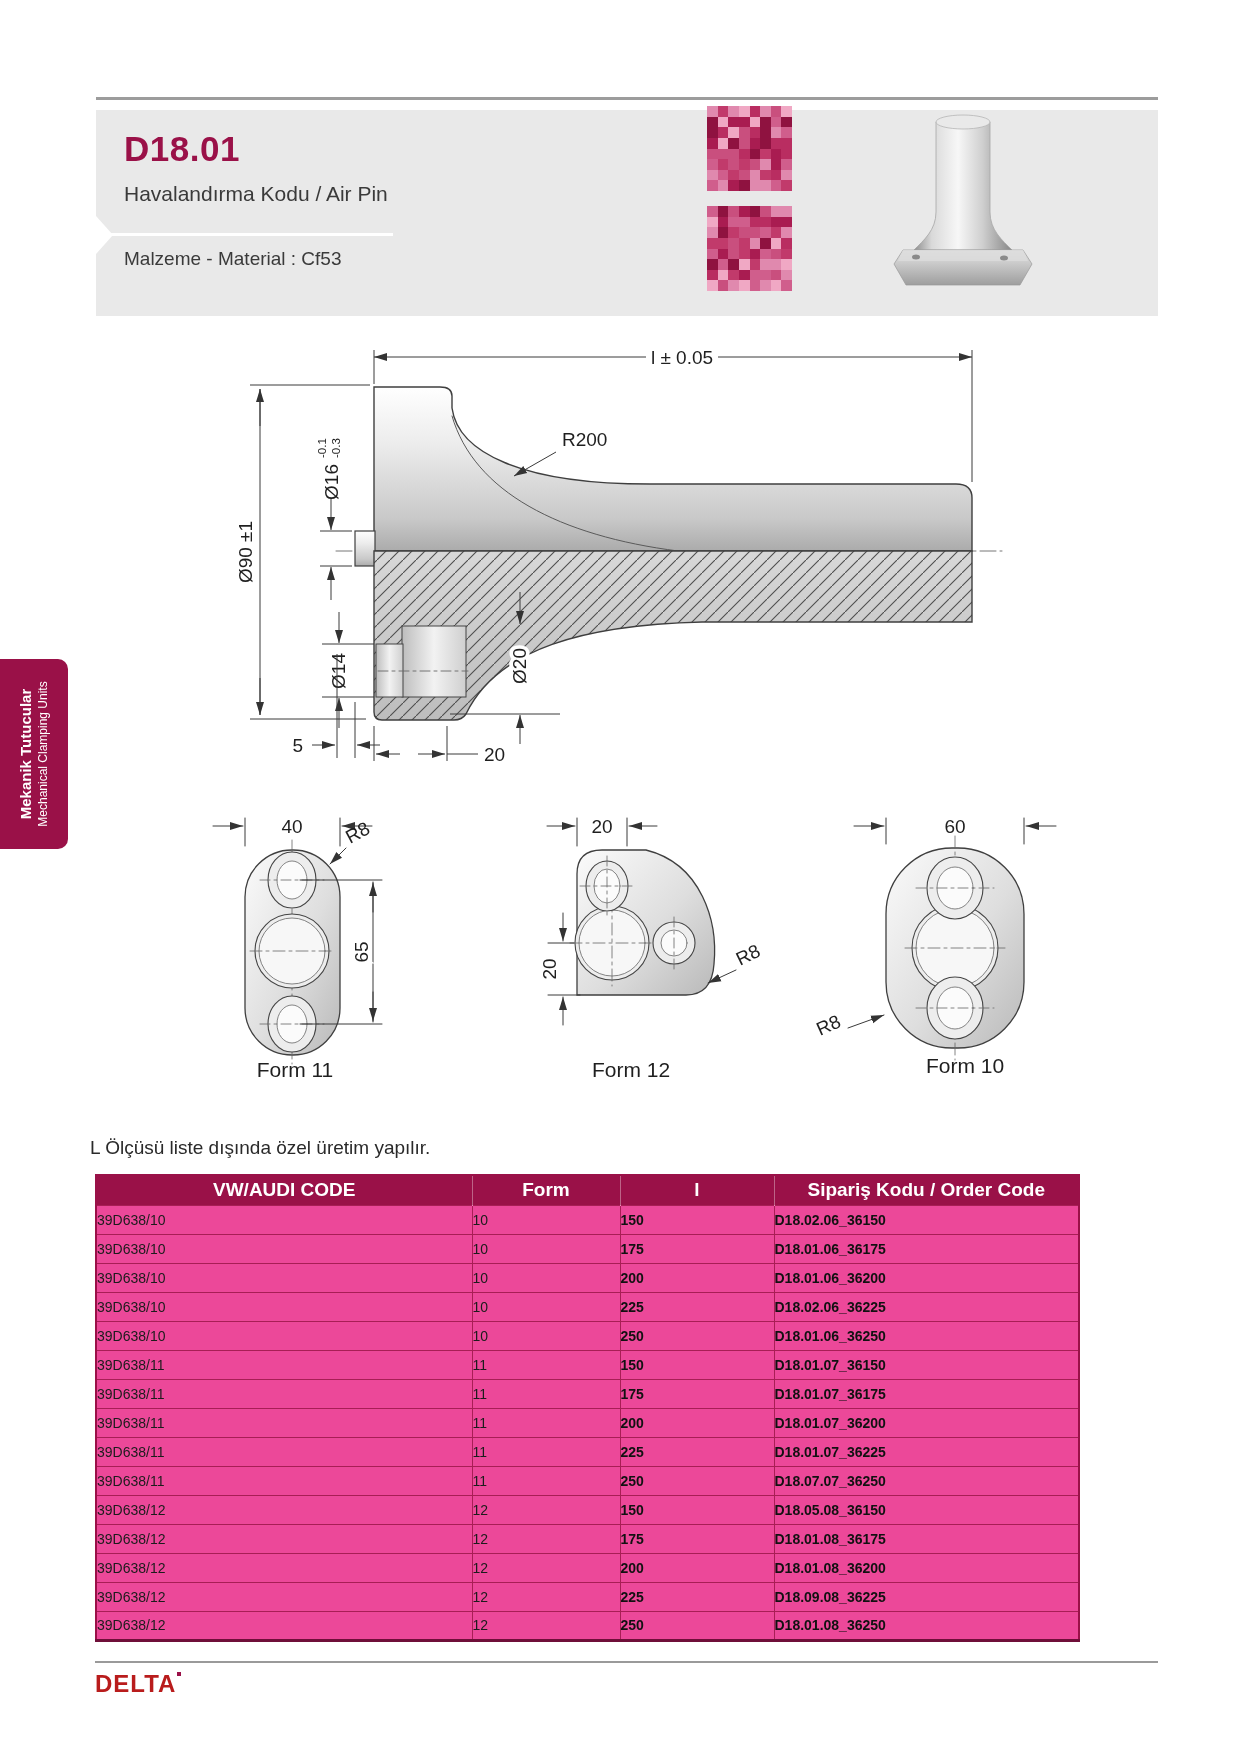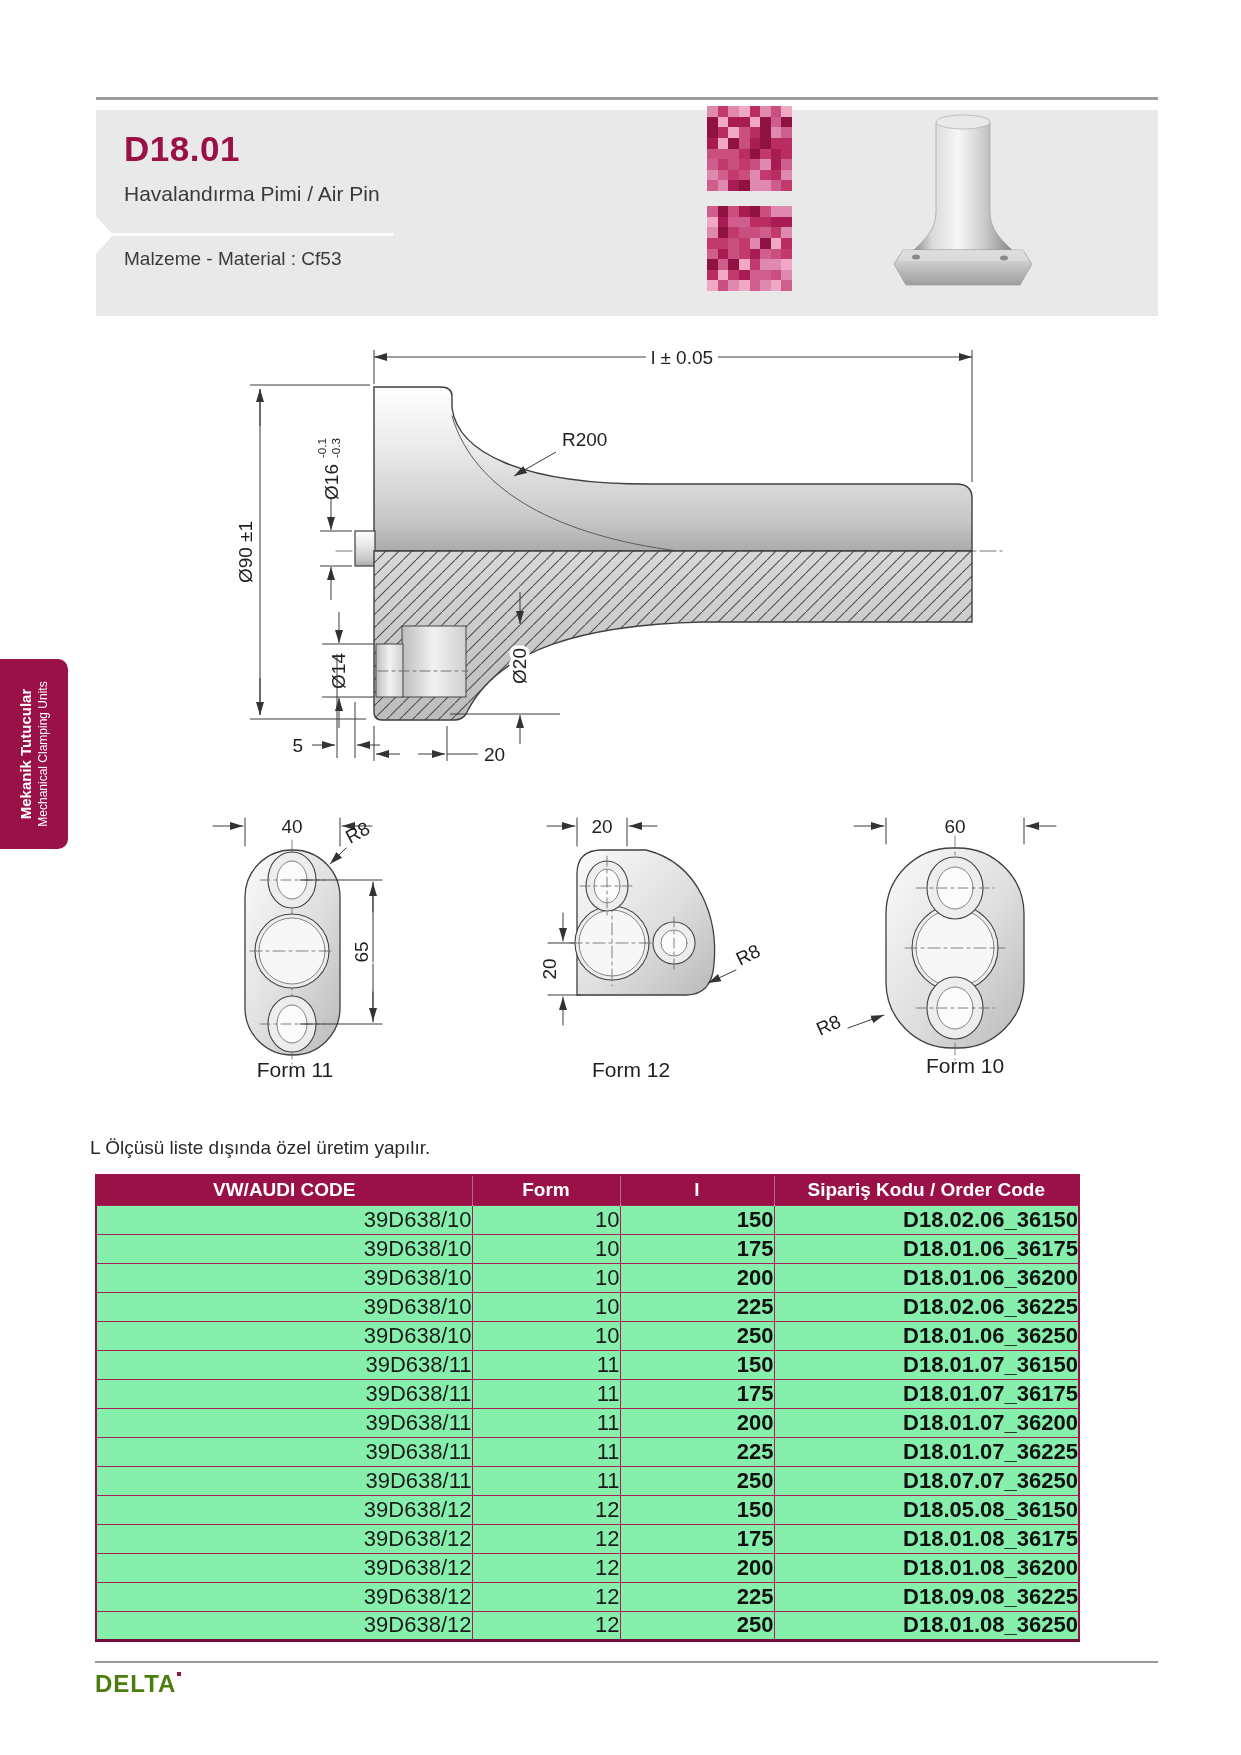--- a/index.html
+++ b/index.html
@@ -36,41 +36,41 @@
   .dimtxt-s { font-size:11.5px; }
   .formlbl { font-size:21px; }
   .halo { stroke:#ffffff; stroke-width:7px; paint-order:stroke; }
   
   .note { position:absolute; left:90px; top:1123px; font-size:19px; color:#2a2a2a; }
   table.parts { position:absolute; left:95px; top:1160px; width:983px;
     border-collapse:collapse; table-layout:fixed; }
   table.parts th { background:#9a1148; color:#fff; font-size:19px; font-weight:bold;
     height:30px; border-right:1px solid rgba(255,255,255,0.35); border-top:2px solid #9a1148; }
   table.parts th:last-child { border-right:1px solid #9a1148; }
-  table.parts td { height:29px; text-align:right; font-size:22px; color:#1c1c1c;
-    border:1px solid #a81e55; background:#86efac; }
+  table.parts td { height:29px; text-align:left; font-size:14px; color:#1c1c1c;
+    border:1px solid #a81e55; background:#ec4899; }
   table.parts { border-left:2px solid #9a1148; border-right:2px solid #9a1148; }
   table.parts tr:last-child td { border-bottom:3px solid #6f0f39; }
   table.parts td.b { font-weight:bold; color:#111; }
   col.c1 { width:376px; } col.c2 { width:148px; } col.c3 { width:154px; } col.c4 { width:305px; }
   
   .foot-rule { position:absolute; left:95px; top:1647px; width:1063px; height:2px; background:#9a9a9a; }
   .logo { position:absolute; left:95px; top:1656px; font-size:24px; font-weight:800;
-    color:#4d7c0f; letter-spacing:1px; }
+    color:#b91c1c; letter-spacing:1px; }
   .reg-dot { display:inline-block; width:4px; height:4px; background:#9a1148; vertical-align:top; margin:2px 0 0 1px; }
 </style>
 </head>
 <body>
 
 <div id="page">
 
   <div class="top-rule"></div>
   <div class="header-panel"></div>
   <div class="hdr-code">D18.01</div>
-  <div class="hdr-title">Havalandırma Pimi / Air Pin</div>
+  <div class="hdr-title">Havalandırma Kodu / Air Pin</div>
   <div class="hdr-divider"></div>
   <div class="hdr-notch"></div>
   <div class="hdr-material">Malzeme - Material : Cf53</div>
   <div class="mosaic" id="mosaic1">
       <div style="background: rgb(224, 137, 174);"></div>
       <div style="background: rgb(193, 58, 107);"></div>
       <div style="background: rgb(224, 137, 174);"></div>
       <div style="background: rgb(240, 168, 196);"></div>
       <div style="background: rgb(185, 45, 97);"></div>
       <div style="background: rgb(224, 137, 174);"></div>

